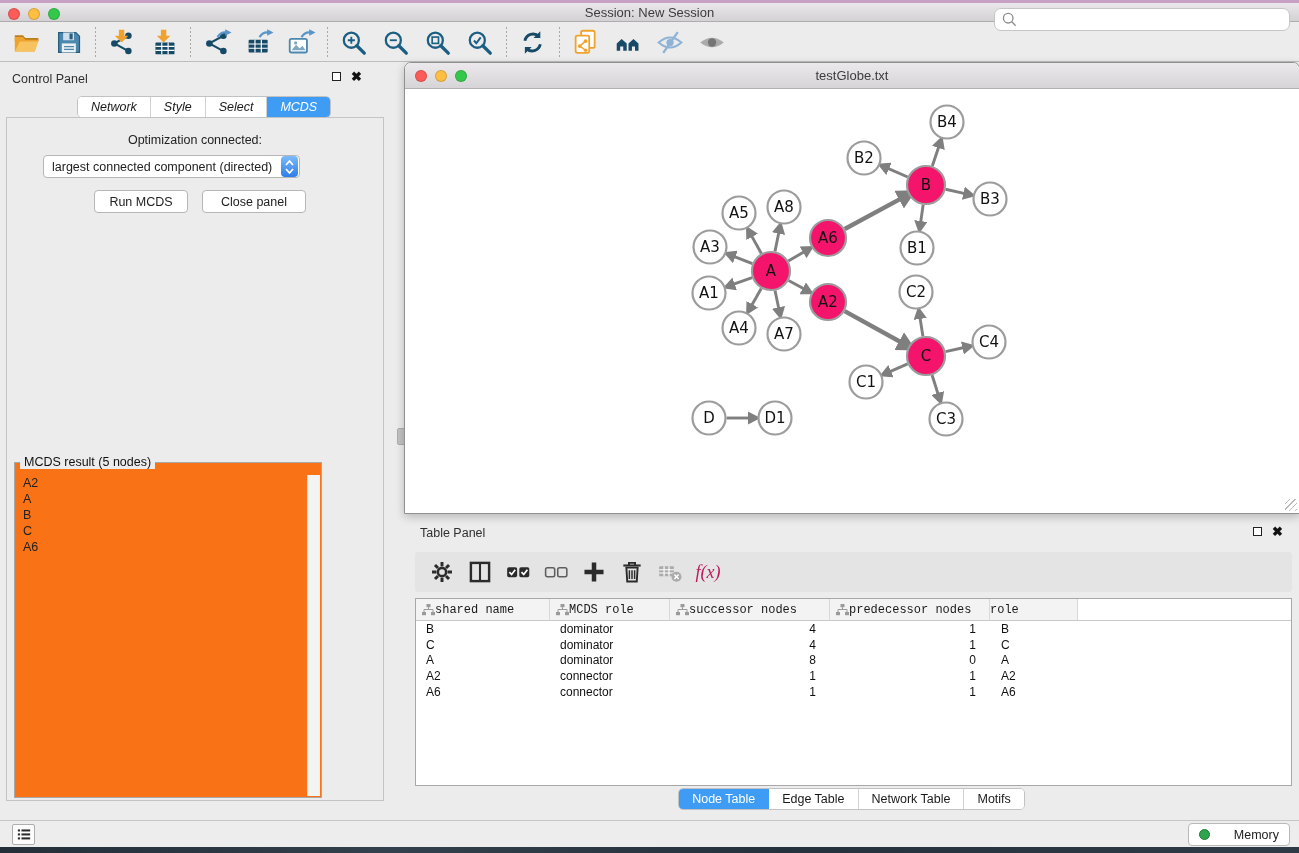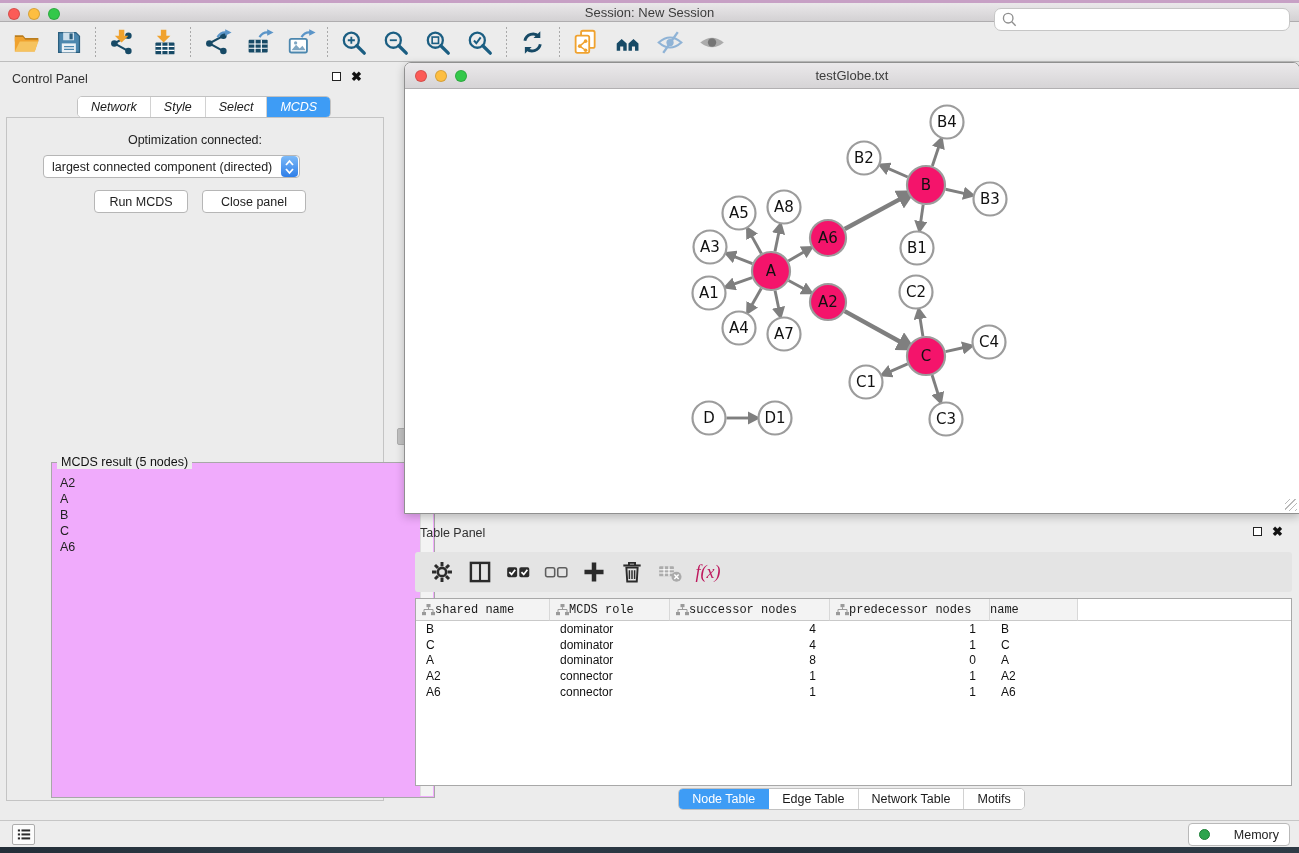--- a/index.html
+++ b/index.html
@@ -54,22 +54,22 @@
   #opt-label { position:absolute; left:0; width:390px; top:71px; text-align:center; font-size:12.5px; }
   #criterion { position:absolute; left:43px; top:93px; width:257px; height:23px; background:#FFF;
     border:1px solid #B6B6B6; border-radius:4px; display:flex; align-items:center; }
   #criterion .val { flex:1; font-size:12.5px; padding-left:8px; }
   #criterion .stepper { width:17px; height:21px; margin-right:1px; border-radius:4px;
     background:linear-gradient(#7DBAF8,#2E7EE8); display:flex; align-items:center; justify-content:center; }
   .cp-btn { position:absolute; top:128px; height:23px; background:#FFF; border:1px solid #B6B6B6;
     border-radius:4px; font-size:12.5px; display:flex; align-items:center; justify-content:center; }
   #run-btn { left:94px; width:94px; }
   #close-btn { left:202px; width:104px; }
-  #mcds-result { position:absolute; left:14px; top:400px; width:384px; height:336px;
-    border:1px solid #A8A8A8; background:#f0abfc;margin-left:37px; }
+  #mcds-result { position:absolute; left:14px; top:400px; width:308px; height:336px;
+    border:1px solid #A8A8A8; background:#f97316; }
   #mcds-result .legend { position:absolute; top:-8px; left:5px; background:#ECECEC;
     padding:0 4px; font-size:12.5px; color:#111; }
   #mcds-list { position:absolute; left:1px; top:12px; right:14px; bottom:1px; overflow:hidden; }
   #mcds-list .item { font-size:12.5px; line-height:16px; padding-left:7px; }
   #mcds-scroll { position:absolute; top:12px; right:1px; width:13px; bottom:1px;
     background:#F3F3F3; border-left:1px solid #DEDEDE; }
   #divider-grip { left:397px; top:428px; width:6px; height:17px; background:#C2C2C2;
     border:1px solid #ADADAD; border-radius:2px; }
 
   
@@ -499,21 +499,21 @@
             <g fill="#9A9A9A">
               <rect x="4.5" y="0" width="4" height="3.2"></rect>
               <rect x="0" y="8" width="4" height="3.2"></rect>
               <rect x="9" y="8" width="4" height="3.2"></rect>
             </g>
             <path d="M6.5 3.2v2.3M2 8V5.5h9V8" stroke="#9A9A9A" fill="none"></path>
           </svg>
           <span class="lbl">predecessor nodes</span>
         </div>
         <div class="cell noicon">
-          <span class="lbl">name</span>
+          <span class="lbl">role</span>
         </div>
         <div class="cell filler"></div>
       </div>
     <div id="t-body">
         <div class="t-grid t-row">
           <div class="cell c0">B</div>
           <div class="cell c1">dominator</div>
           <div class="cell c2">4</div>
           <div class="cell c3">1</div>
           <div class="cell c4">B</div>

